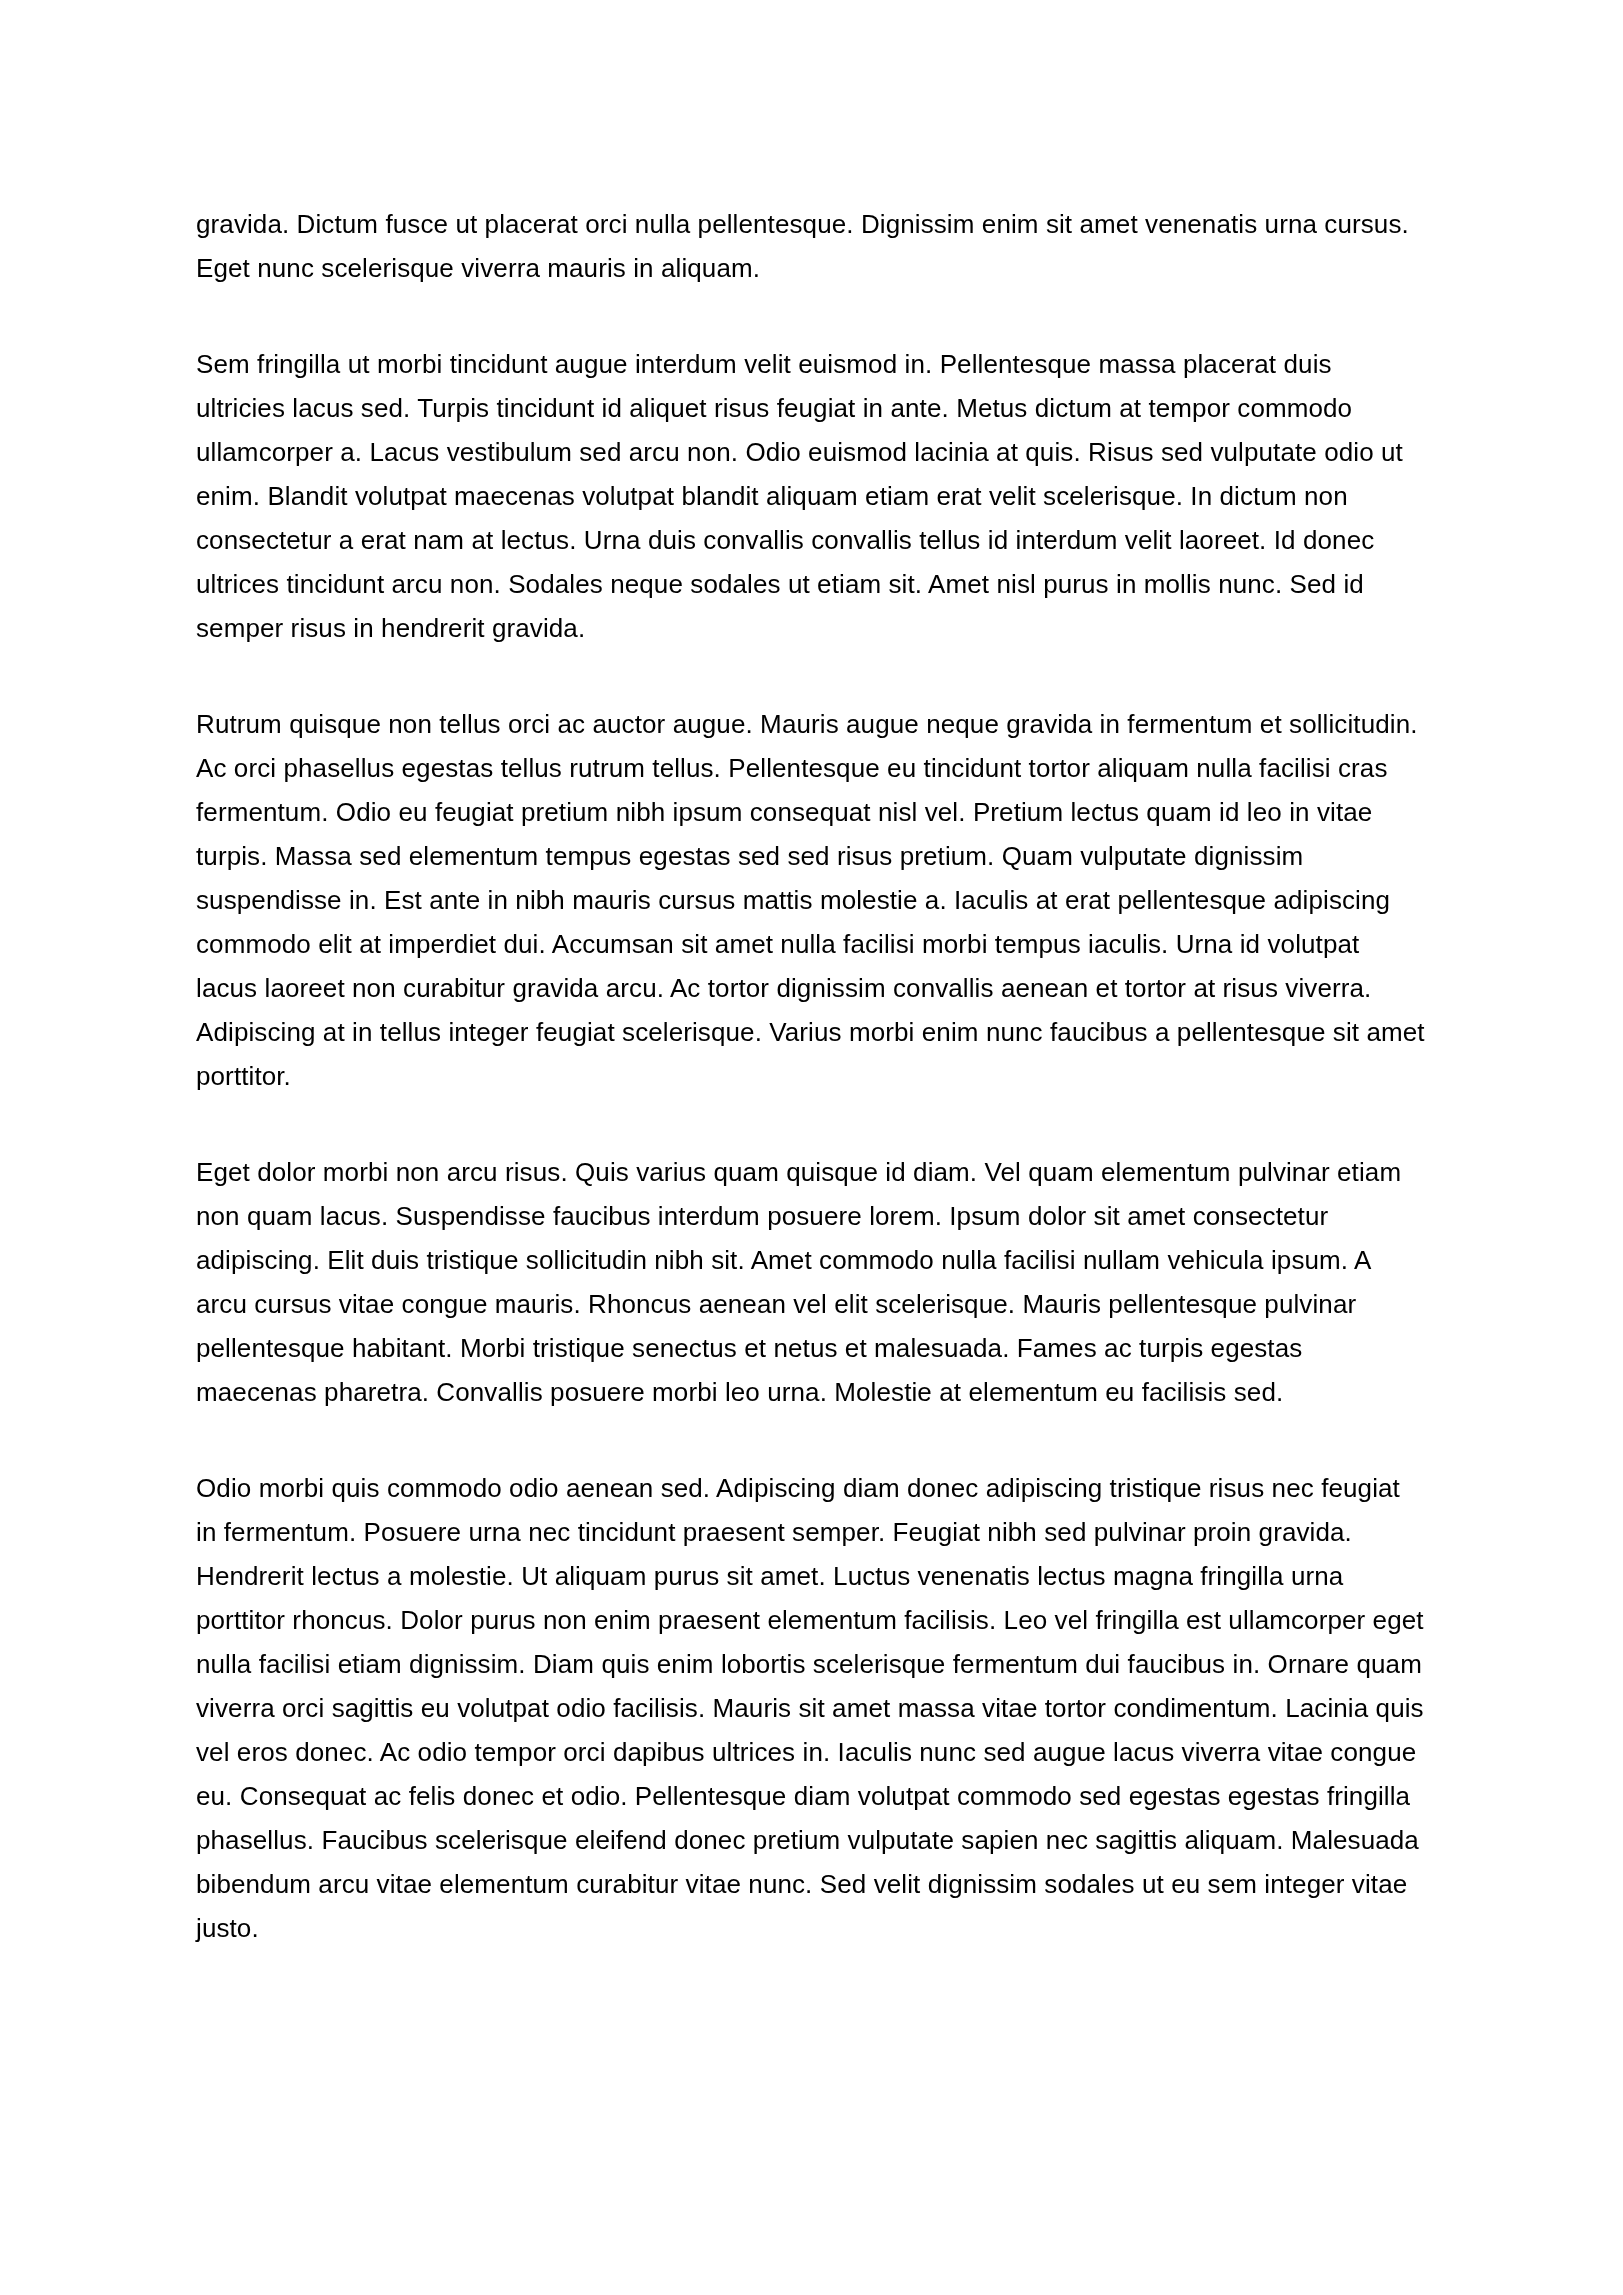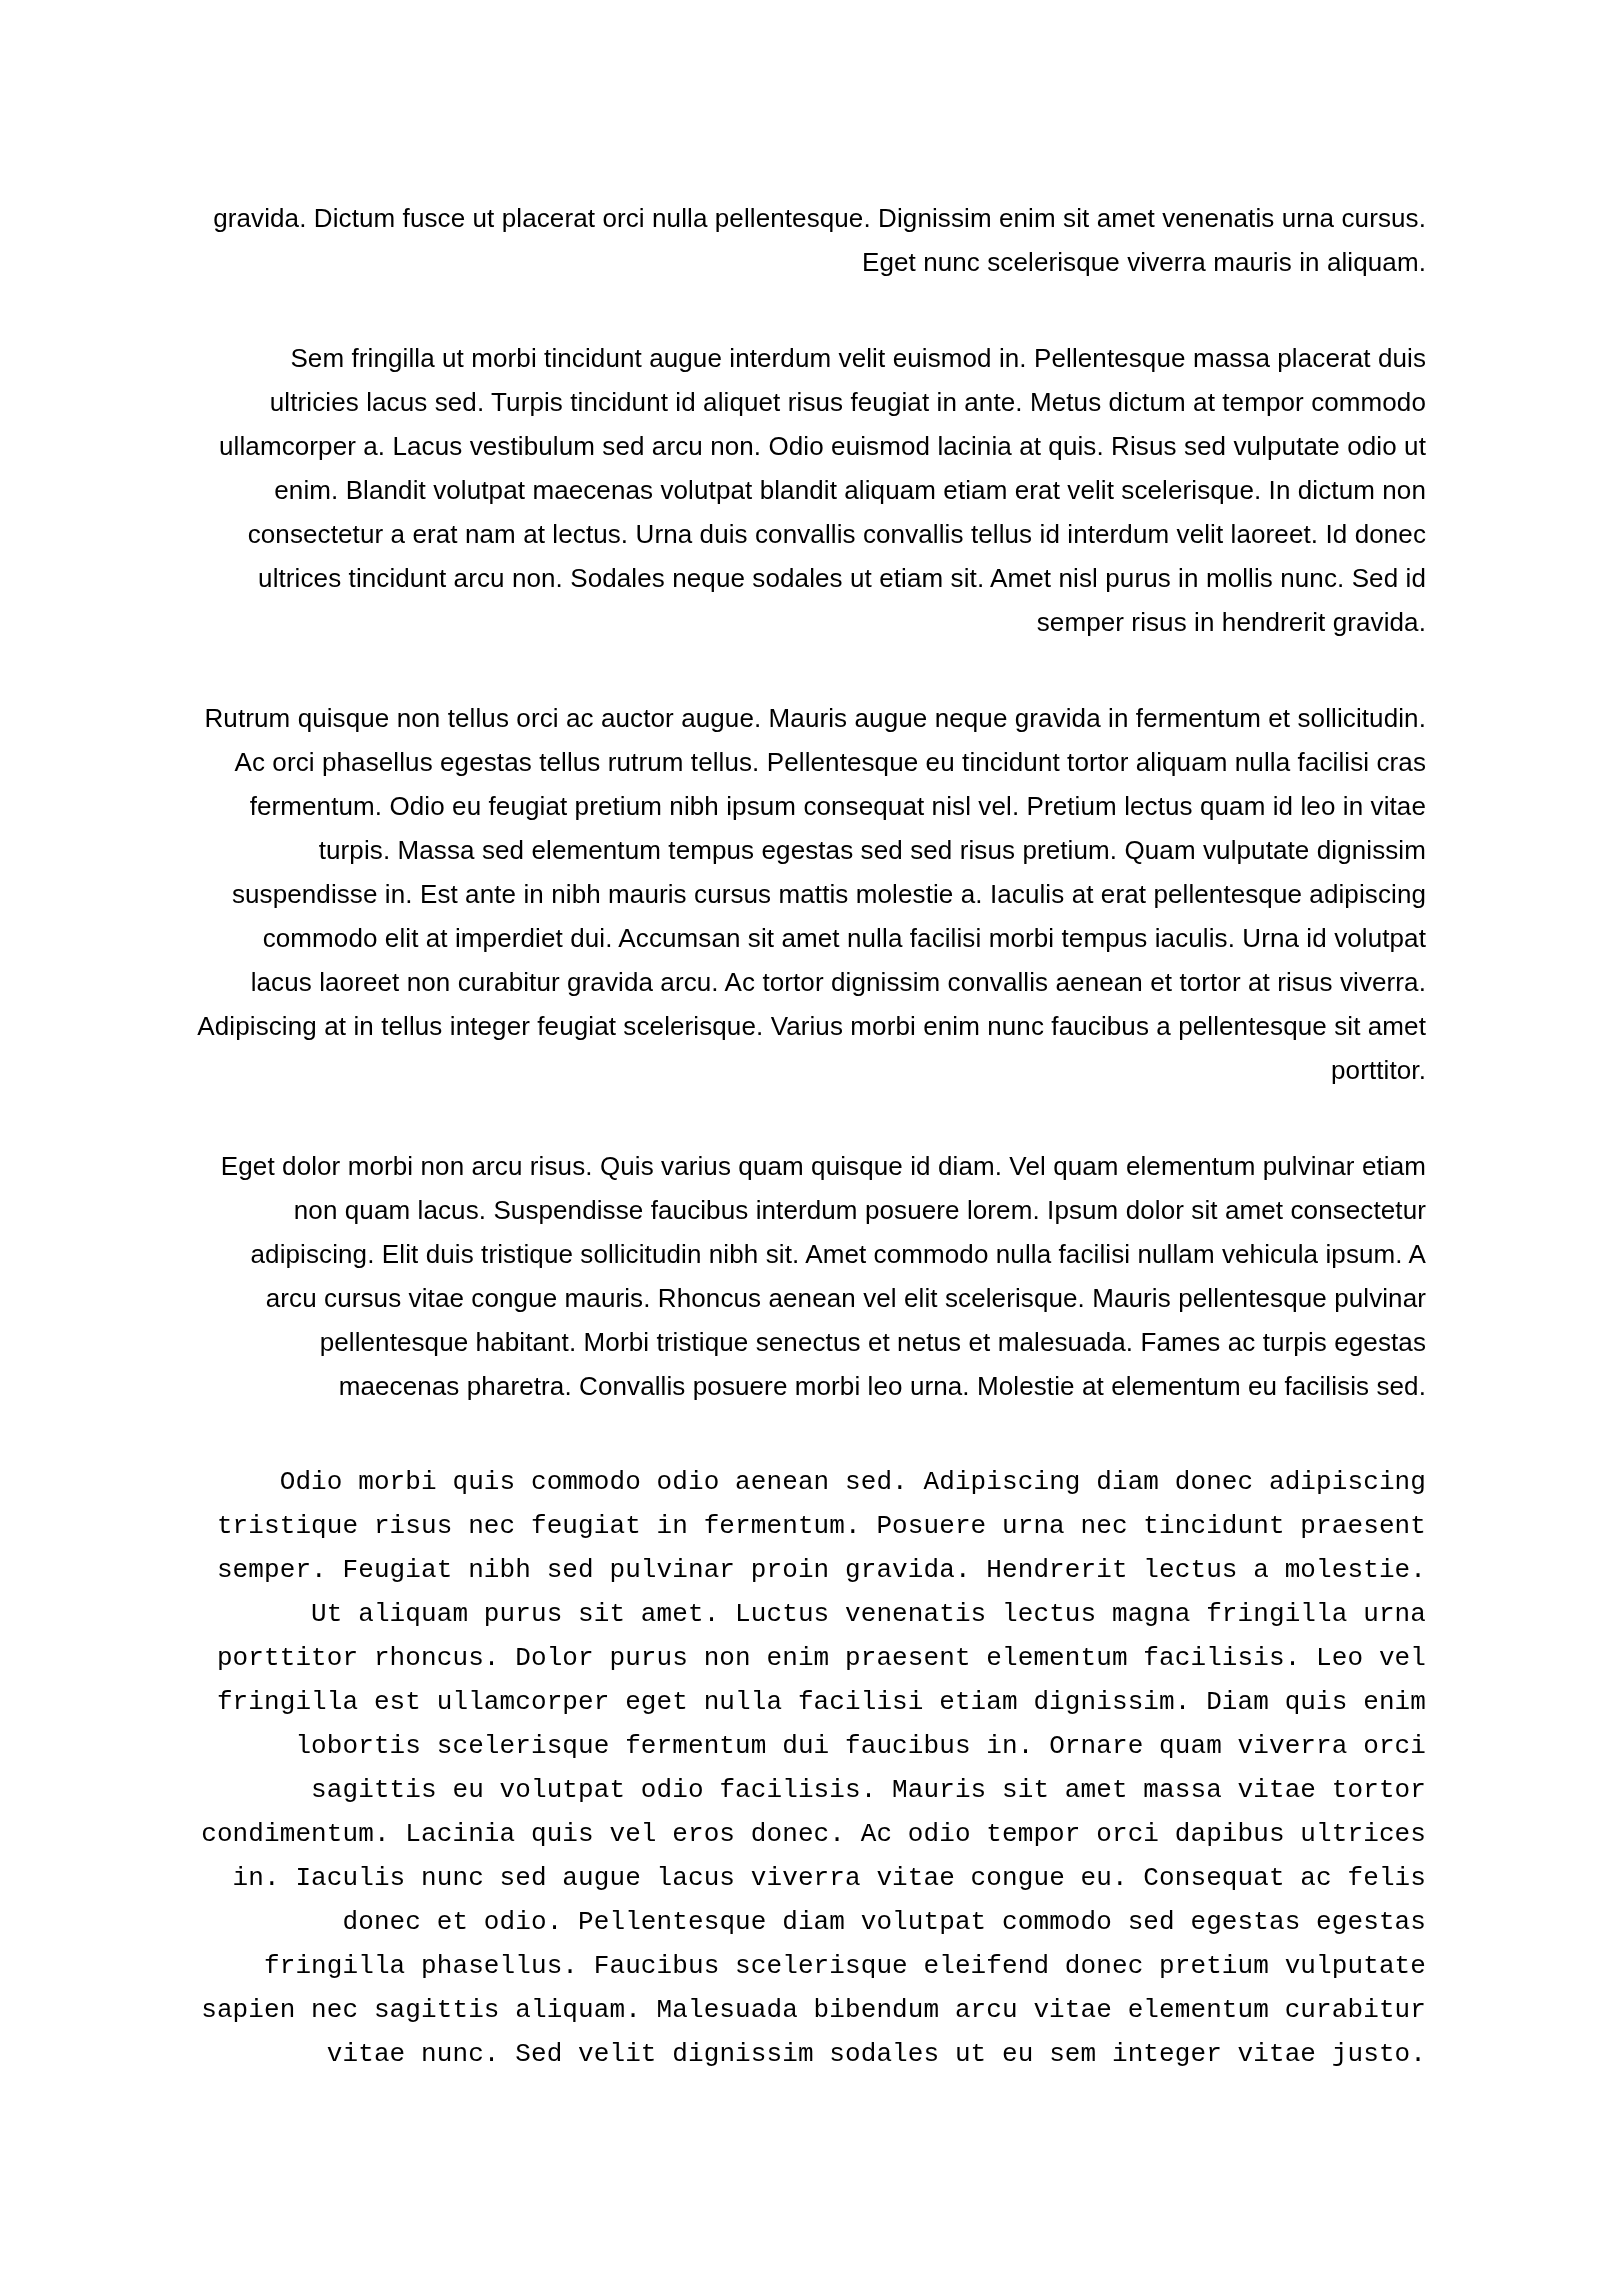--- a/index.html
+++ b/index.html
@@ -11,30 +11,29 @@
     position: relative;
     width: 1623px;
     height: 2295px;
     background: #ffffff;
     box-sizing: border-box;
     padding: 196px 197px 0 196px;
     overflow: hidden;
     font-family: "Liberation Sans", sans-serif;
   }
   .doc-body p {
-    margin: 0 0 52px 0;
+    margin: 6px 0 52px 0;
     font-size: 26px;
     line-height: 44px;
     letter-spacing: 0.1px;
-    text-align: right;
+    text-align: left;
     color: #000000;
   }
   .doc-body p:last-child {
     margin-bottom: 0;
-    font-family: Liberation Mono, monospace;
   }
 </style>
 </head>
 <body>
 
 <div class="page" style="background: rgb(255, 255, 255); color: rgb(0, 0, 0);">
   <div class="doc-body">
       <p>gravida. Dictum fusce ut placerat orci nulla pellentesque. Dignissim enim sit amet venenatis urna cursus. Eget nunc scelerisque viverra mauris in aliquam.</p>
       <p>Sem fringilla ut morbi tincidunt augue interdum velit euismod in. Pellentesque massa placerat duis ultricies lacus sed. Turpis tincidunt id aliquet risus feugiat in ante. Metus dictum at tempor commodo ullamcorper a. Lacus vestibulum sed arcu non. Odio euismod lacinia at quis. Risus sed vulputate odio ut enim. Blandit volutpat maecenas volutpat blandit aliquam etiam erat velit scelerisque. In dictum non consectetur a erat nam at lectus. Urna duis convallis convallis tellus id interdum velit laoreet. Id donec ultrices tincidunt arcu non. Sodales neque sodales ut etiam sit. Amet nisl purus in mollis nunc. Sed id semper risus in hendrerit gravida.</p>
       <p>Rutrum quisque non tellus orci ac auctor augue. Mauris augue neque gravida in fermentum et sollicitudin. Ac orci phasellus egestas tellus rutrum tellus. Pellentesque eu tincidunt tortor aliquam nulla facilisi cras fermentum. Odio eu feugiat pretium nibh ipsum consequat nisl vel. Pretium lectus quam id leo in vitae turpis. Massa sed elementum tempus egestas sed sed risus pretium. Quam vulputate dignissim suspendisse in. Est ante in nibh mauris cursus mattis molestie a. Iaculis at erat pellentesque adipiscing commodo elit at imperdiet dui. Accumsan sit amet nulla facilisi morbi tempus iaculis. Urna id volutpat lacus laoreet non curabitur gravida arcu. Ac tortor dignissim convallis aenean et tortor at risus viverra. Adipiscing at in tellus integer feugiat scelerisque. Varius morbi enim nunc faucibus a pellentesque sit amet porttitor.</p>

